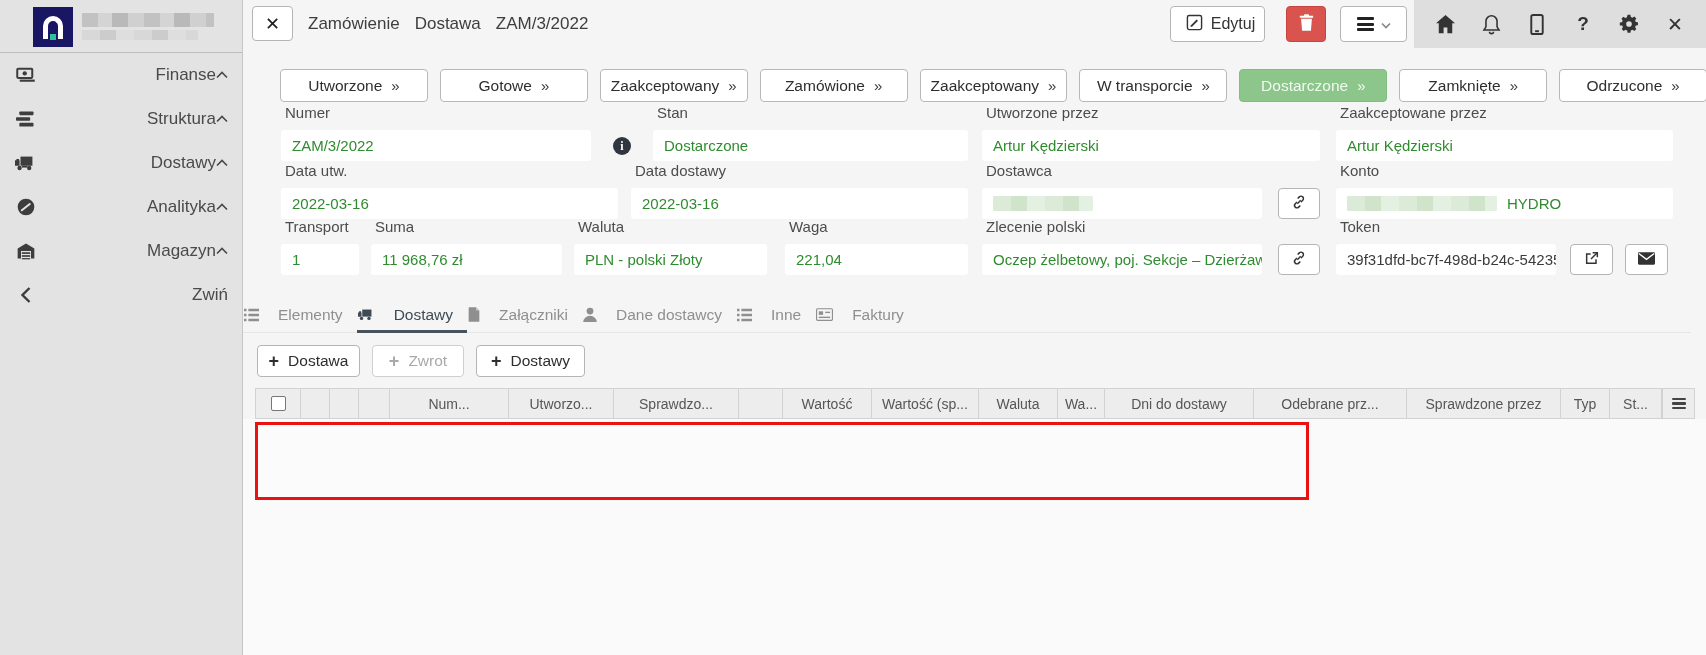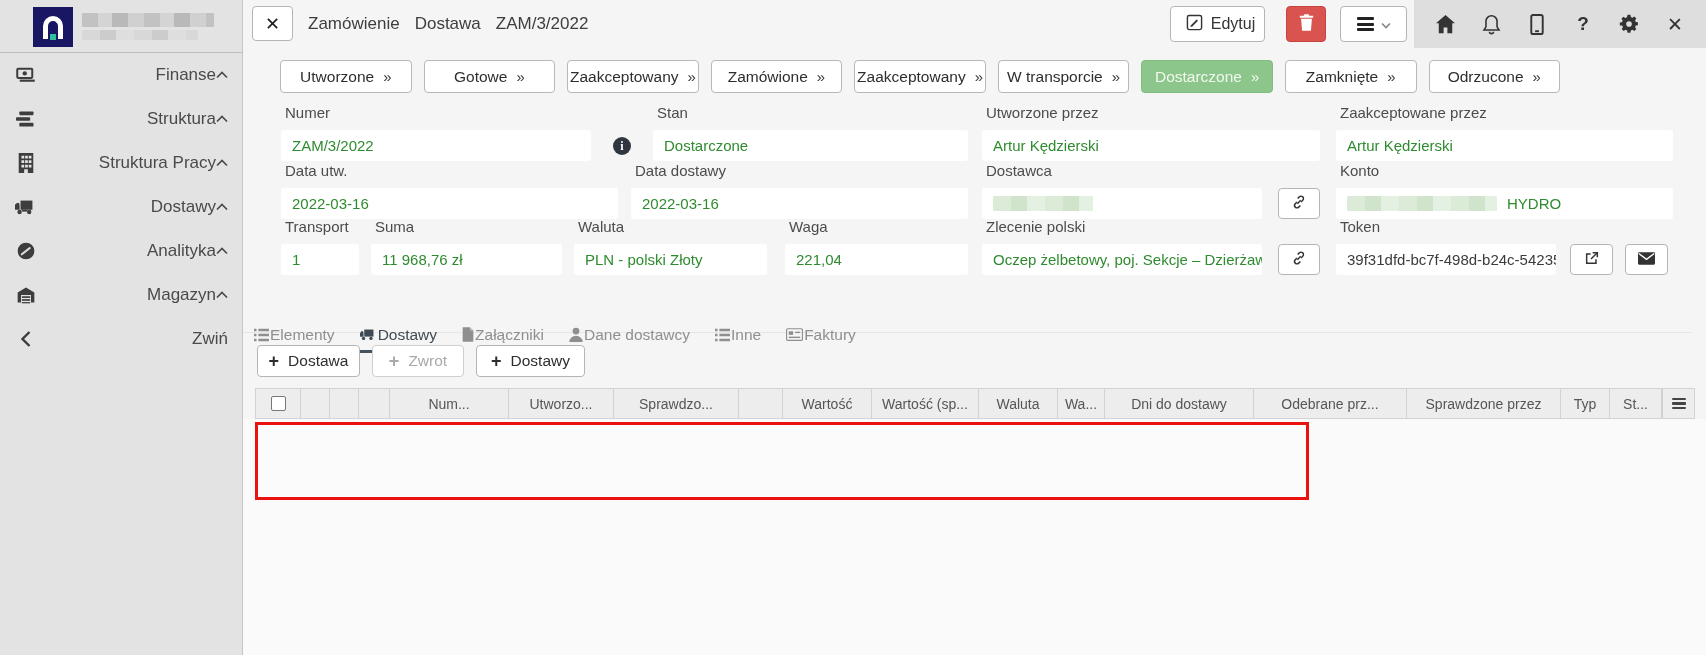--- a/index.html
+++ b/index.html
@@ -33,37 +33,37 @@
   .xbtn { position:absolute; left:9px; top:6px; width:41px; height:35px; background:#fff; border:1px solid #b5b5b5; border-radius:4px; font-size:18px; font-weight:bold; color:#222; display:flex; align-items:center; justify-content:center; cursor:pointer; }
   .breadcrumb { position:absolute; left:65px; top:0; height:48px; display:flex; align-items:center; gap:15px; font-size:17px; color:#3e3e3e; }
   .hbtn { position:absolute; top:6px; height:36px; background:#fff; border:1px solid #b5b5b5; border-radius:4px; display:flex; align-items:center; justify-content:center; gap:8px; font-size:16px; color:#333; cursor:pointer; }
   .btn-edit { left:927px; width:95px;padding-left:6px; }
   .btn-del { left:1043px; width:40px; background:#d9534f; border-color:#c9433f; color:#fff; }
   .btn-menu { left:1097px; width:67px; gap:7px; }
   .bars { display:inline-block; }
   .bars i { display:block; width:17px; height:3px; background:#222; margin:2.5px 0; border-radius:1px; }
 
   
-  .status-row { position:absolute; left:37px; top:60px; width:1280px; display:flex; gap:12px; }
+  .status-row { position:absolute; left:37px; top:69px; width:1427px; display:flex; gap:12px; }
   .status-btn { flex:1; height:33px; background:#fff; border:1px solid #b8b8b8; border-radius:4px; display:flex; align-items:center; justify-content:center; gap:9px; font-size:15.5px; color:#2e2e2e; white-space:nowrap; overflow:hidden; padding:0 5px; cursor:pointer; }
   .status-btn .arr { font-size:15px; color:#3a3a3a; }
   .status-btn.active { background:#8cc68a; border-color:#82bd80; color:#f2f9f1; }
   .status-btn.active .arr { color:#f2f9f1; }
 
   
   .flabel { position:absolute; font-size:15px; color:#4c4c4c; }
   .ffield { position:absolute; height:31px; background:#fff; border-radius:3px; display:flex; align-items:center; padding:0 11px; font-size:15px; color:#2f8b2f; white-space:nowrap; overflow:hidden; cursor:text; }
   .ffield.dark { color:#3c3c3c; }
   .sqbtn { position:absolute; height:31px; background:#fff; border:1px solid #b5b5b5; border-radius:4px; display:flex; align-items:center; justify-content:center; color:#333; cursor:pointer; }
   .info-ic { position:absolute; left:370px; top:137px; width:18px; height:18px; border-radius:50%; background:#2f3640; color:#fff; font-size:12px; font-weight:bold; display:flex; align-items:center; justify-content:center; font-family:"Liberation Serif", serif; cursor:pointer; }
   .gr-blocks { height:15px; border-radius:1px; background:repeating-linear-gradient(90deg,#dcebd8 0 18px,#cfe4ca 18px 34px,#e4f0e1 34px 52px); }
 
   
   .tabs { position:absolute; left:0; top:299px; width:1448px; height:34px; display:flex; border-bottom:1px solid #e6e6e6; }
-  .tab { display:flex; align-items:center; gap:1px; padding:0 14px 0 11px; font-size:15.5px; color:#8f8f8f; cursor:pointer; border-bottom:3px solid transparent; height:34px;margin-top:20px; }
+  .tab { display:flex; align-items:center; gap:19px; padding:0 14px 0 1px; font-size:15.5px; color:#8f8f8f; cursor:pointer; border-bottom:3px solid transparent; height:34px; }
   .tab .tic { color:#8f8f8f; display:flex; }
   .tab.active { color:#3f4a54; border-bottom-color:#46525c; }
   .tab.active .tic { color:#3f4a54; }
 
   
   .actions { position:absolute; left:14px; top:345px; display:flex; gap:12px; }
   .abtn { height:32px; background:#fff; border:1px solid #b5b5b5; border-radius:4px; display:flex; align-items:center; justify-content:center; gap:9px; font-size:15.5px; color:#2e2e2e; cursor:pointer; }
   .abtn .plus { font-size:18px; font-weight:bold; }
   .abtn.disabled { color:#a9a9a9; border-color:#cfcfcf; cursor:default; }
 
@@ -122,33 +122,20 @@
           </svg>
       </span>
       <span class="lbl">Struktura</span>
       <span>
           <svg width="12" height="8" viewBox="0 0 12 8">
             <polyline points="1,6.5 6,1.5 11,6.5" fill="none" stroke="#4a4a4a" stroke-width="1.7"></polyline>
           </svg>
         </span>
     </div>
 
-    <div class="side-item">
-      <span class="ic">
-        <svg width="18" height="20" viewBox="0 0 18 22" fill="currentColor">
-            <path d="M1 0h16v22H1z M4 3h3v3H4z M8 3h3v3H8z M12 3h3v3h-3z M4 8h3v3H4z M8 8h3v3H8z M12 8h3v3h-3z M4 13h3v3H4z M8 13h3v3H8z M12 13h3v3h-3z M7 18h4v4H7z" fill-rule="evenodd"></path>
-          </svg>
-      </span>
-      <span class="lbl">Struktura Pracy</span>
-      <span>
-          <svg width="12" height="8" viewBox="0 0 12 8">
-            <polyline points="1,6.5 6,1.5 11,6.5" fill="none" stroke="#4a4a4a" stroke-width="1.7"></polyline>
-          </svg>
-        </span>
-    </div>
 
     <div class="side-item">
       <span class="ic">
         <svg width="22" height="18" viewBox="0 0 24 18" fill="currentColor">
             <path d="M6 2h13v10H6z"></path>
             <path d="M0 6h5v6H0z M1.5 4.5h3v2h-3z"></path>
             <circle cx="5" cy="14.5" r="2.4"></circle>
             <circle cx="15.5" cy="14.5" r="2.4"></circle>
             <rect x="7.5" y="12" width="6" height="2"></rect>
           </svg>

